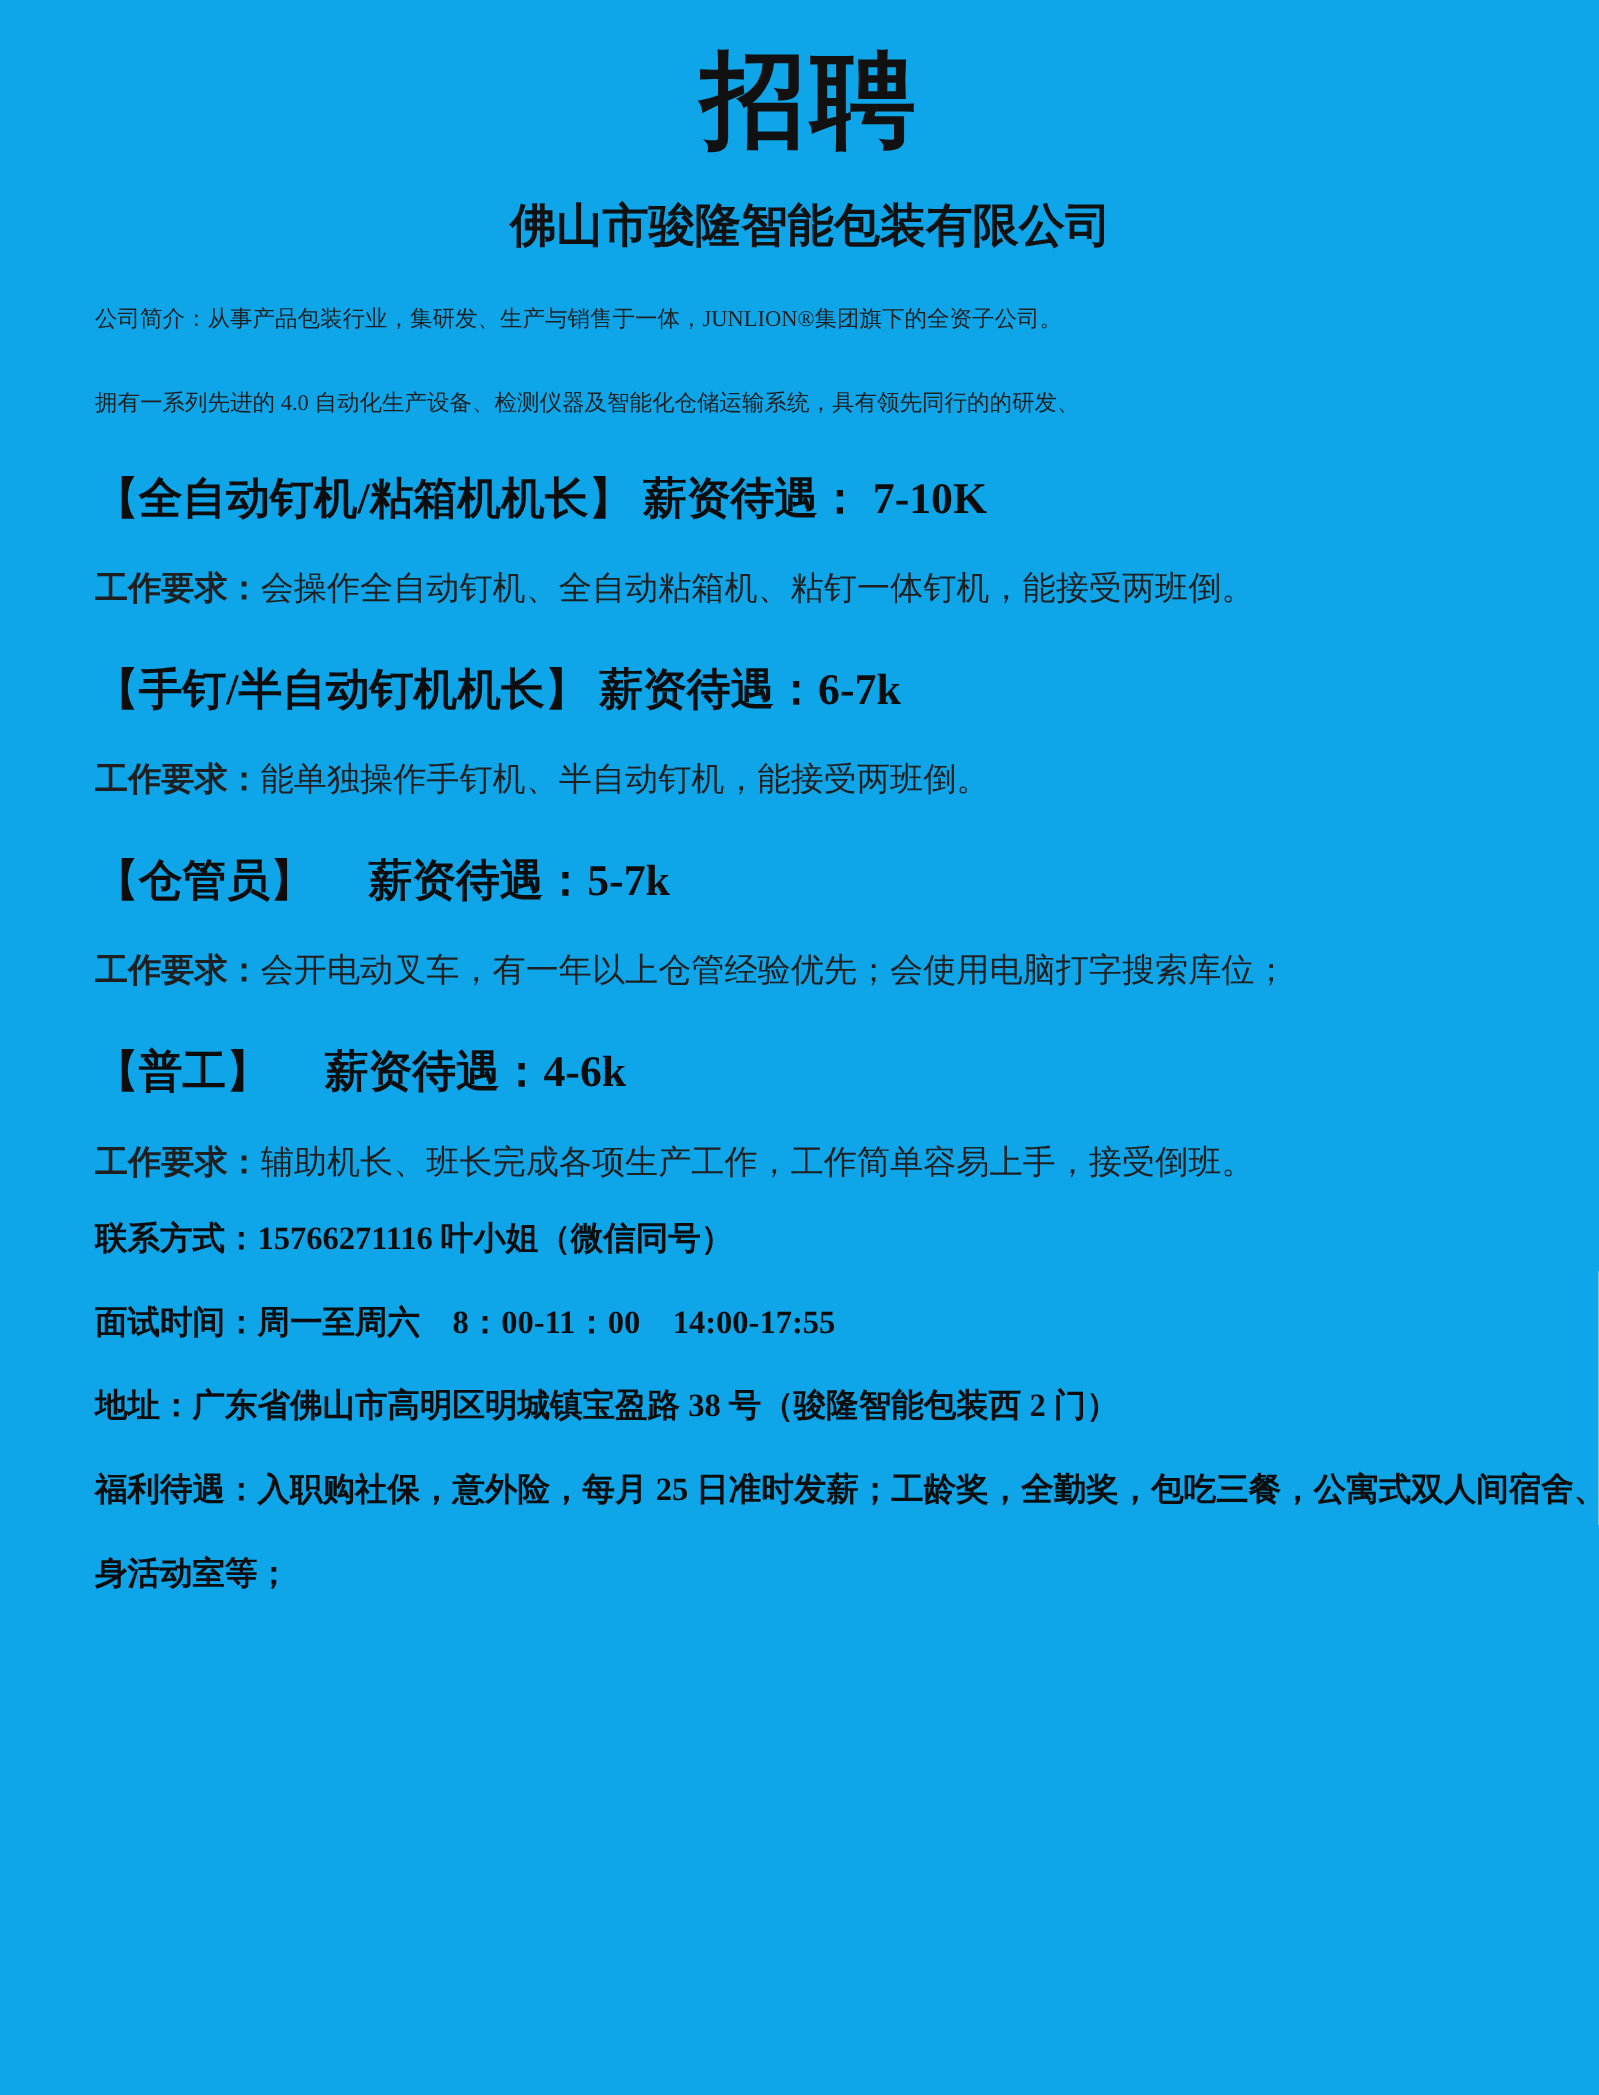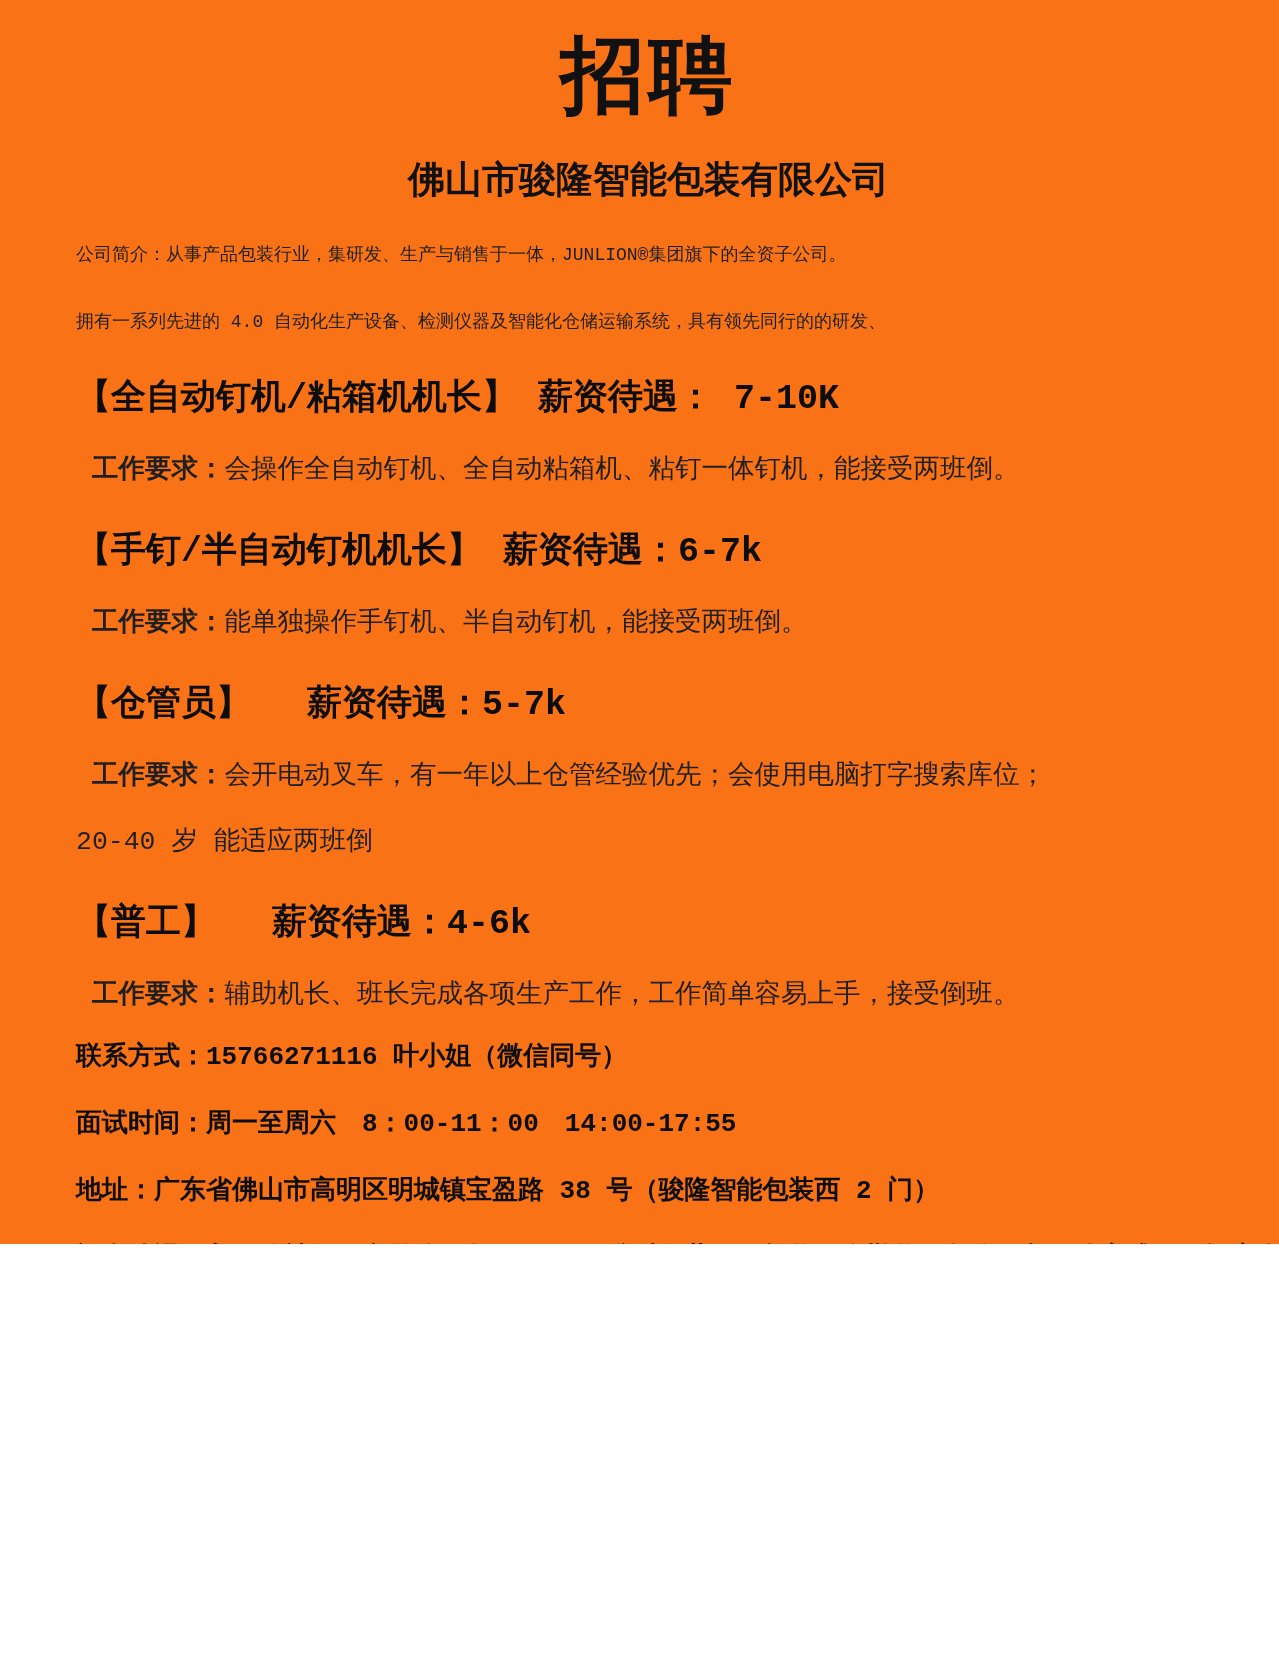--- a/index.html
+++ b/index.html
@@ -1,24 +1,24 @@
 <!DOCTYPE html>
 <html><head>
 <meta charset="utf-8">
 <style>
   * { margin: 0; padding: 0; box-sizing: border-box; }
   html, body { background: #ffffff; }
   .page {
     position: relative;
     width: 1279px;
-    height: 1244px;
+    height: 1676px;
     margin: 0 auto;
-    background: #f97316;
+    background: #0ea5e9;
     color: #1f1f1f;
-    font-family: Liberation Mono, monospace;
+    font-family: Liberation Serif, serif;
     overflow: hidden;
   }
   .content {
     padding: 0 58px 0 76px;
   }
   .title {
     margin-top: 34px;
     font-size: 84px;
     line-height: 96px;
     font-weight: 800;
@@ -50,21 +50,21 @@
     white-space: nowrap;
   }
   .job.first h3 { margin-top: 20px; }
   .job p.req {
     margin-top: 30px;
     font-size: 26.5px;
     line-height: 36px;
     font-weight: 400;
     white-space: nowrap;
   }
-  .job p.req b { font-weight: 700; margin-left: 16px; }
+  .job p.req b { font-weight: 700; }
   .footer p {
     font-size: 26px;
     line-height: 36px;
     font-weight: 700;
     margin-top: 31px;
     color: #0d0d0d;
     white-space: nowrap;
   }
   .footer p.f-first { margin-top: 26px; }
 </style>
@@ -90,21 +90,20 @@
 
     <section class="job">
       <h3>【手钉/半自动钉机机长】 薪资待遇：6-7k</h3>
       <p class="req"><b>工作要求：</b><span>能单独操作手钉机、半自动钉机，能接受两班倒。</span></p>
     </section>
 
 
     <section class="job">
       <h3>【仓管员】　 薪资待遇：5-7k</h3>
       <p class="req"><b>工作要求：</b><span>会开电动叉车，有一年以上仓管经验优先；会使用电脑打字搜索库位；</span></p>
-      <p class="req">20-40 岁  能适应两班倒</p>
     </section>
 
     <section class="job">
       <h3>【普工】　 薪资待遇：4-6k</h3>
       <p class="req"><b>工作要求：</b><span>辅助机长、班长完成各项生产工作，工作简单容易上手，接受倒班。</span></p>
     </section>
 
     <div class="footer">
       <p class="f-first">联系方式：15766271116  叶小姐（微信同号）</p>
       <p>面试时间：周一至周六　8：00-11：00　14:00-17:55</p>

